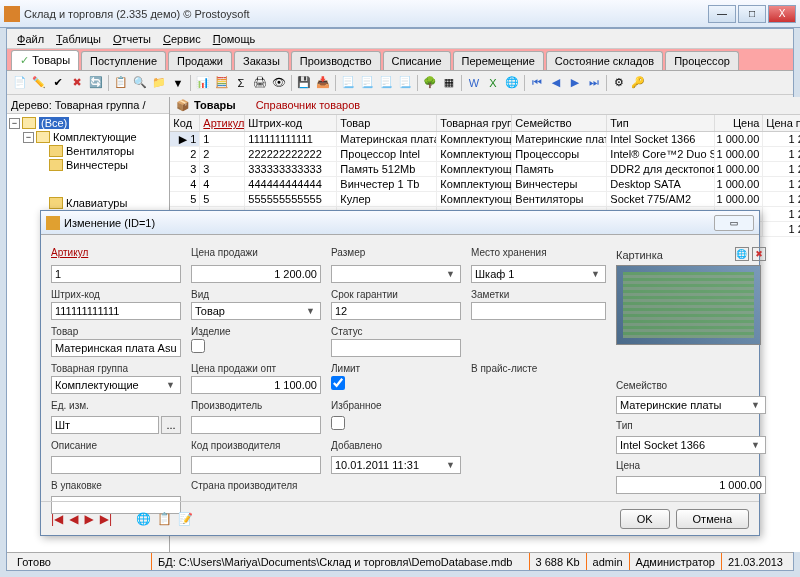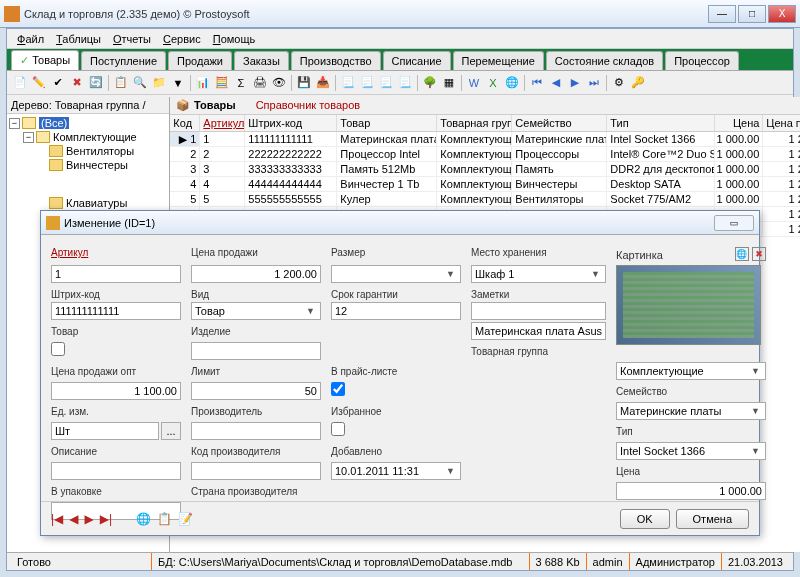--- a/index.html
+++ b/index.html
@@ -15,21 +15,21 @@
 
 
 .frame { position: absolute; top: 28px; left: 6px; right: 6px; bottom: 6px; background: #f0f0f0; border: 1px solid #8ba3c0; }
 
 
 .menubar { height: 20px; display: flex; align-items: center; padding: 0 4px; background: #f0f0f0; border-bottom: 1px solid #ccc; }
 .menubar span { padding: 2px 6px; cursor: pointer; }
 .menubar span u { text-decoration: underline; }
 
 
-.tabs { height: 22px; display: flex; align-items: flex-end; padding: 0 4px; background: #15803d; border-bottom: 1px solid #aaa; }
+.tabs { height: 22px; display: flex; align-items: flex-end; padding: 0 4px; background: #fca5a5; border-bottom: 1px solid #aaa; }
 .tab { padding: 3px 8px; border: 1px solid #aaa; border-bottom: none; background: #e8e8e8; margin-right: 2px; cursor: pointer; border-radius: 3px 3px 0 0; }
 .tab.active { background: #fff; }
 .tab .check { color: #5a5; margin-right: 3px; }
 
 
 .toolbar { height: 24px; display: flex; align-items: center; padding: 2px 4px; background: #f0f0f0; border-bottom: 1px solid #ccc; gap: 1px; }
 .tb-btn { width: 18px; height: 18px; display: inline-flex; align-items: center; justify-content: center; cursor: pointer; }
 .tb-sep { width: 1px; height: 16px; background: #bbb; margin: 0 2px; }
 
 
@@ -360,37 +360,37 @@
       <input class="fld-input" value="111111111111" style="">
       <div class="fld-combo">
           <span class="val">Товар</span>
           <span class="arrow">▼</span>
         </div>
       <input class="fld-input" value="12" style="">
       <input class="fld-input" style="">
 
       <div class="fld-label">Товар</div>
       <div class="fld-label">Изделие</div>
+      <div class="fld-label">Статус</div>
       <div></div>
       <input class="fld-input" value="Материнская плата Asus" style="">
       <div><input type="checkbox" class="fld-check" style=""></div>
       <input class="fld-input" style="">
       <div></div>
 
       <div class="fld-label">Товарная группа</div>
       <div class="fld-label">Цена продажи опт</div>
       <div class="fld-label">Лимит</div>
       <div class="fld-label">В прайс-листе</div>
       <div></div>
       <div class="fld-combo">
           <span class="val">Комплектующие</span>
           <span class="arrow">▼</span>
         </div>
       <input class="fld-input fld-num" value="1 100.00" style="">
-      <input class="fld-input fld-num" value="50" style="">
       <div><input type="checkbox" class="fld-check" checked="" style=""></div>
       <div></div>
 
       <div class="fld-label">Семейство</div>
       <div class="fld-label">Ед. изм.</div>
       <div class="fld-label">Производитель</div>
       <div class="fld-label">Избранное</div>
       <div></div>
       <div class="fld-combo">
           <span class="val">Материнские платы</span>

